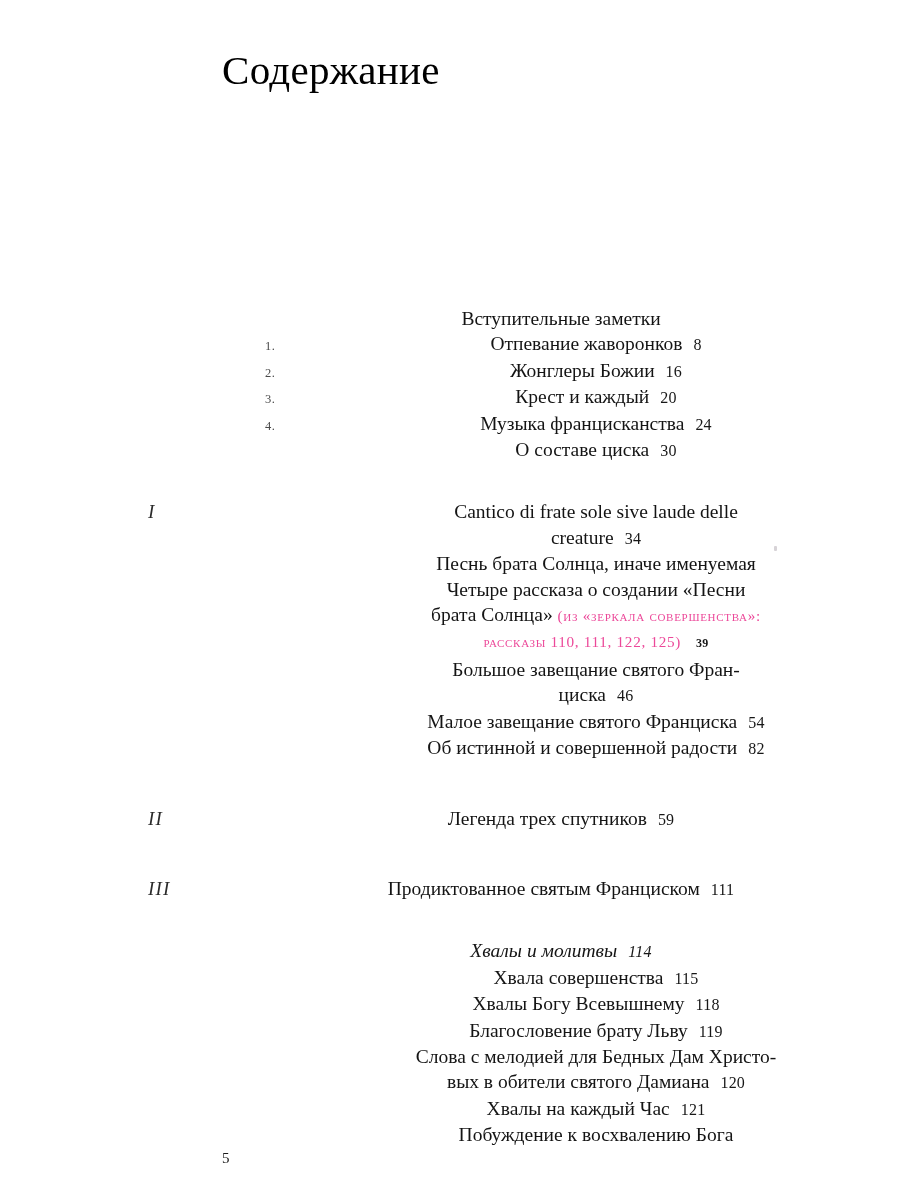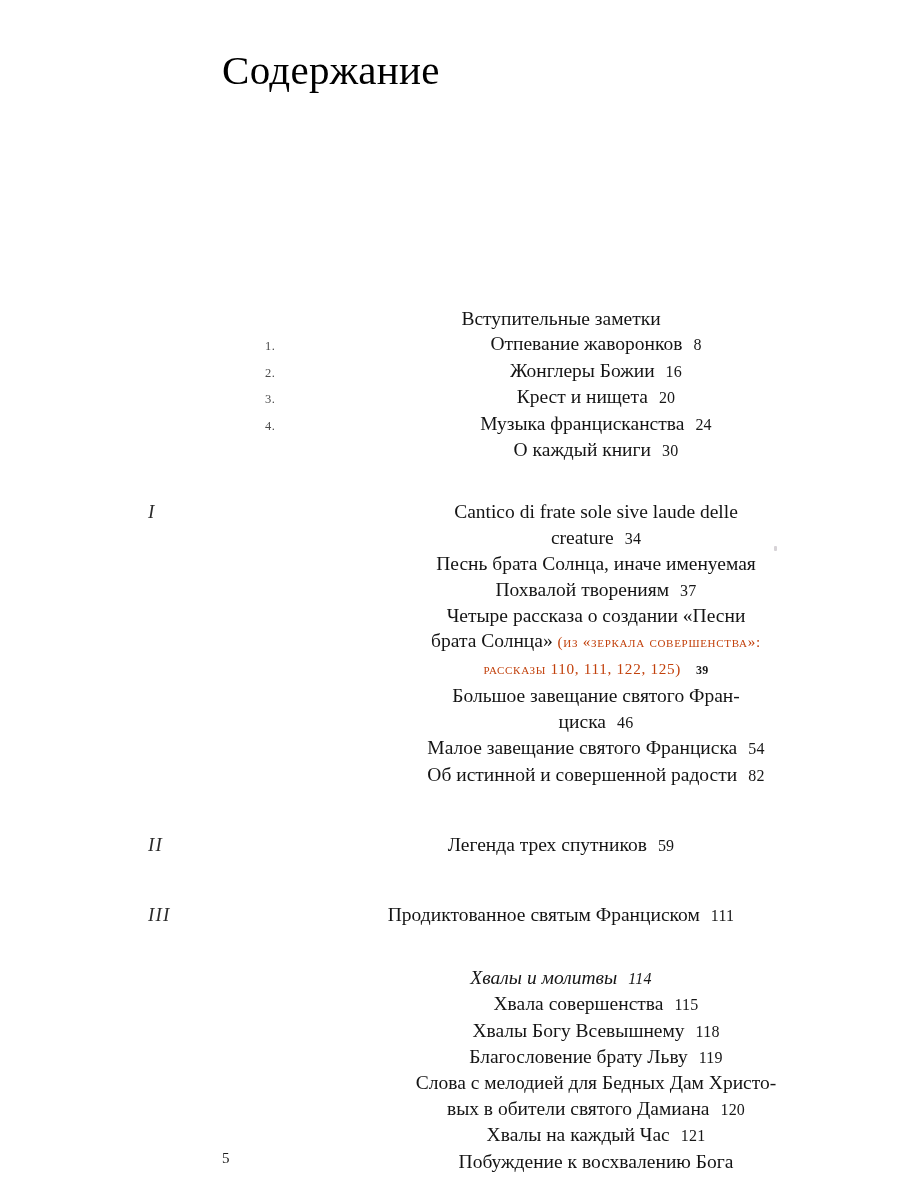--- a/index.html
+++ b/index.html
@@ -90,21 +90,21 @@
     color: #171717;
   }
   .pg-lg { font-size: 12px; font-weight: 600; margin-left: 15px; }
 
   
   .smallcaps {
     font-size: 15.2px;
     font-variant: small-caps;
     text-transform: lowercase;
     letter-spacing: 0.7px;
-    color: #c2410c;
+    color: #ec4899;
   }
   .gap-md { height: 36px; }
   .gap-lg { height: 44px; }
 
   
   .folio {
     position: absolute;
     left: 222px;
     top: 1150px;
     font-size: 15px;
@@ -142,48 +142,45 @@
         <div class="entry">
           <span class="num">1.</span>
           <span>Отпевание жаворонков</span><span class="pg">8</span>
         </div>
         <div class="entry">
           <span class="num">2.</span>
           <span>Жонглеры Божии</span><span class="pg">16</span>
         </div>
         <div class="entry">
           <span class="num">3.</span>
-          <span>Крест и нищета</span><span class="pg">20</span>
+          <span>Крест и каждый</span><span class="pg">20</span>
         </div>
         <div class="entry">
           <span class="num">4.</span>
           <span>Музыка францисканства</span><span class="pg">24</span>
         </div>
         <div class="entry">
-          <span>О каждый книги</span><span class="pg">30</span>
+          <span>О составе циска</span><span class="pg">30</span>
         </div>
       </div>
     </div>
 
     <div class="gap-md"></div>
 
     <div class="group">
       <span class="roman">I</span>
       <div class="entries">
         <div class="entry">
           <span>Cantico di frate sole sive laude delle</span>
         </div>
         <div class="entry">
           <span>creature</span><span class="pg">34</span>
         </div>
         <div class="entry">
           <span>Песнь брата Солнца, иначе именуемая</span>
-        </div>
-        <div class="entry">
-          <span>Похвалой творениям</span><span class="pg">37</span>
         </div>
         <div class="entry">
           <span>Четыре рассказа о создании «Песни</span>
         </div>
         <div class="entry">
           <span>брата Солнца»</span>
           <span class="smallcaps">(из «Зеркала совершенства»:</span>
         </div>
         <div class="entry">
           <span class="smallcaps">рассказы 110, 111, 122, 125)</span><span class="pg pg-lg">39</span>

